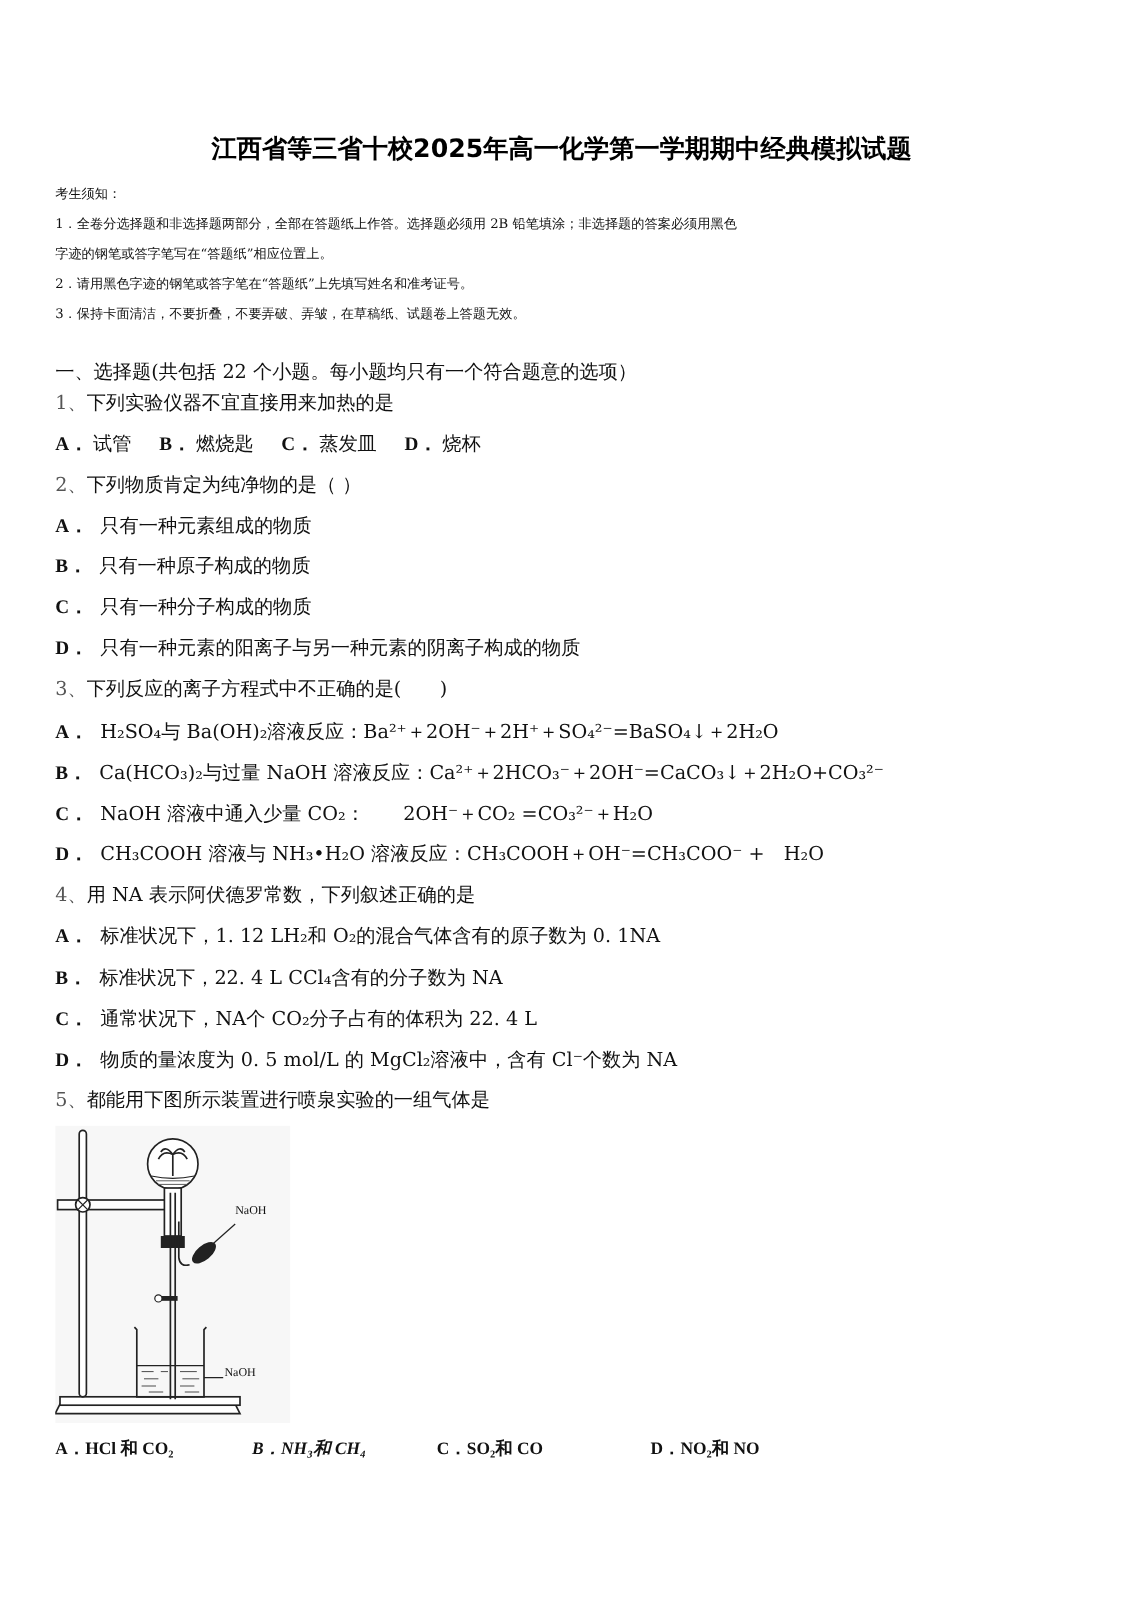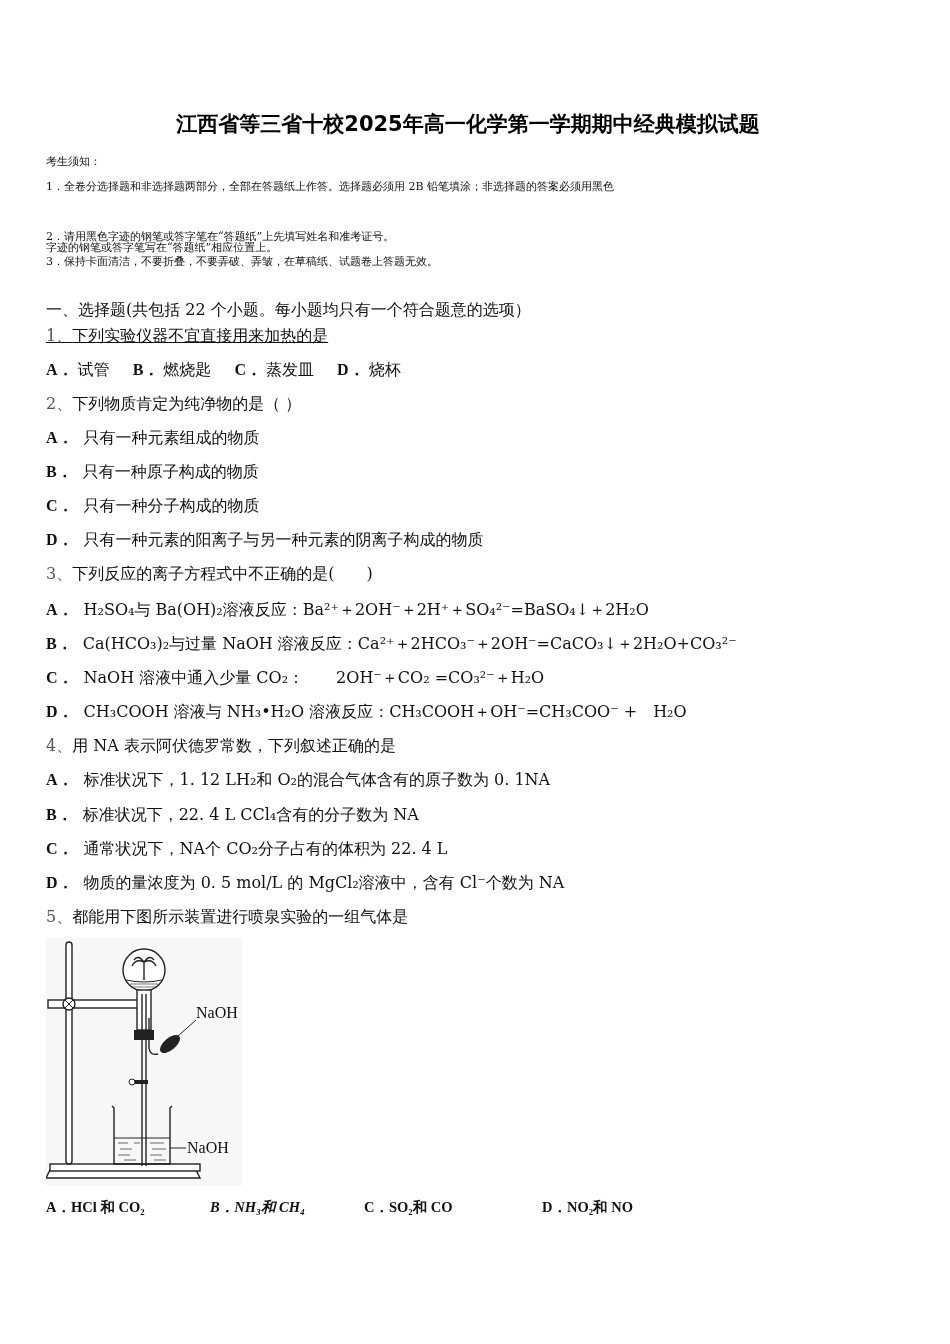--- a/index.html
+++ b/index.html
@@ -14,38 +14,38 @@
     font-weight: bold; font-size: 21px; letter-spacing: 0px; color: #000;
   }
   .line {
     position: absolute; left: 46px; font-size: 16px; white-space: nowrap; line-height: 20px;
   }
   .notice { font-size: 11px; }
   .qnum { color: #555; }
   .opt-letter { font-family: "Liberation Serif", serif; font-weight: bold; margin-right: 10px; }
   .bold { font-family: "Liberation Serif", serif; font-weight: bold; }
   .figure { position: absolute; left: 46px; top: 938px; width: 196px; height: 248px; }
-  .fig-label { position: absolute; font-family: "Liberation Serif", serif; font-size: 16px; color: #111; }
+  .fig-label { position: absolute; font-family: "Liberation Serif", serif; font-size: 10px; color: #111; }
   .choices-row { position: absolute; left: 46px; top: 1198px; width: 700px; font-size: 14.5px; }
   .choices-row span.choice { position: absolute; white-space: nowrap; }
 </style>
 </head>
 <body>
 
 <div class="title">江西省等三省十校2025年高一化学第一学期期中经典模拟试题</div>
 
 <div class="line notice" style="top:152px;">考生须知：</div>
 <div class="line notice" style="top:177px;">1．全卷分选择题和非选择题两部分，全部在答题纸上作答。选择题必须用 2B 铅笔填涂；非选择题的答案必须用黑色</div>
-<div class="line notice" style="top:202px;margin-top:36px;">字迹的钢笔或答字笔写在“答题纸”相应位置上。</div>
+<div class="line notice" style="top:202px;">字迹的钢笔或答字笔写在“答题纸”相应位置上。</div>
 <div class="line notice" style="top:227px;">2．请用黑色字迹的钢笔或答字笔在“答题纸”上先填写姓名和准考证号。</div>
 <div class="line notice" style="top:252px;">3．保持卡面清洁，不要折叠，不要弄破、弄皱，在草稿纸、试题卷上答题无效。</div>
 
 <div class="line" style="top:300px;">一、选择题(共包括 22 个小题。每小题均只有一个符合题意的选项）</div>
 
-<div class="line" style="top:326px;text-decoration:underline;">
+<div class="line" style="top:326px;">
   <span class="qnum">1、</span><span>下列实验仪器不宜直接用来加热的是</span>
 </div>
 <div class="line" style="top:360px;">
   <span><span class="opt-letter" style="margin-right:4px">A．</span><span>试管</span></span>
   <span style="margin-left:18px"><span class="opt-letter" style="margin-right:4px">B．</span><span>燃烧匙</span></span>
   <span style="margin-left:18px"><span class="opt-letter" style="margin-right:4px">C．</span><span>蒸发皿</span></span>
   <span style="margin-left:18px"><span class="opt-letter" style="margin-right:4px">D．</span><span>烧杯</span></span>
 </div>
 
 <div class="line" style="top:394px;">

